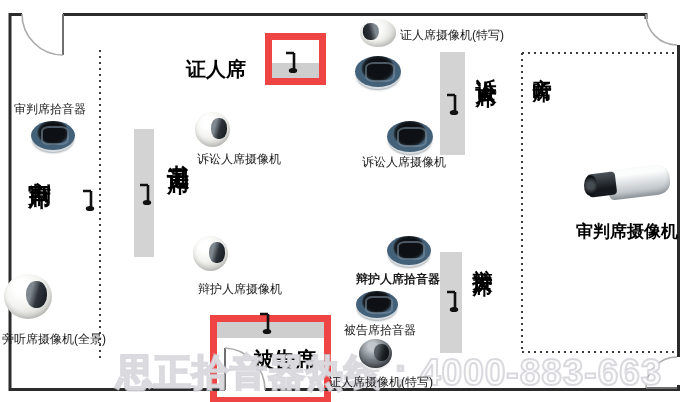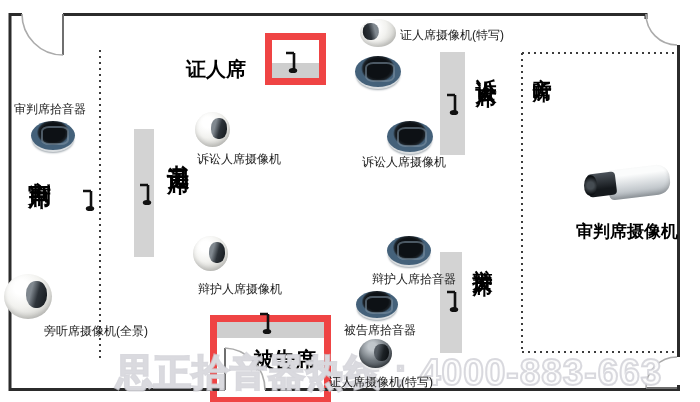--- a/index.html
+++ b/index.html
@@ -185,19 +185,19 @@
   <div class="vlbl" style="left:472px;top:62px;font-size:21px;">诉讼人席</div>
   <div class="vlbl" style="left:529px;top:63px;font-size:19px;">旁听席</div>
   <div class="vlbl" style="left:470px;top:253px;font-size:20px;">辩护人席</div>
 
   <div class="lbl big" style="left:186px;top:36px;margin-top:20px;">证人席</div>
   <div class="lbl" style="left:14px;top:101px;">审判席拾音器</div>
   <div class="lbl" style="left:400px;top:27px;">证人席摄像机(特写)</div>
   <div class="lbl" style="left:197px;top:151px;">诉讼人席摄像机</div>
   <div class="lbl" style="left:362px;top:154px;">诉讼人席摄像机</div>
   <div class="lbl" style="left:198px;top:281px;">辩护人席摄像机</div>
-  <div class="lbl" style="left:372px;top:271px;">辩护人席拾音器</div>
+  <div class="lbl" style="left:356px;top:271px;font-weight:bold;">辩护人席拾音器</div>
   <div class="lbl" style="left:344px;top:322px;">被告席拾音器</div>
   <div class="lbl" style="left:329px;top:374px;">证人席摄像机(特写)</div>
-  <div class="lbl" style="left:2px;top:323px;margin-left:42px;">旁听席摄像机(全景)</div>
+  <div class="lbl" style="left:2px;top:331px;">旁听席摄像机(全景)</div>
   <div class="lbl med" style="left:576px;top:220px;">审判席摄像机</div>
 
 </div>
 
 </body></html>

